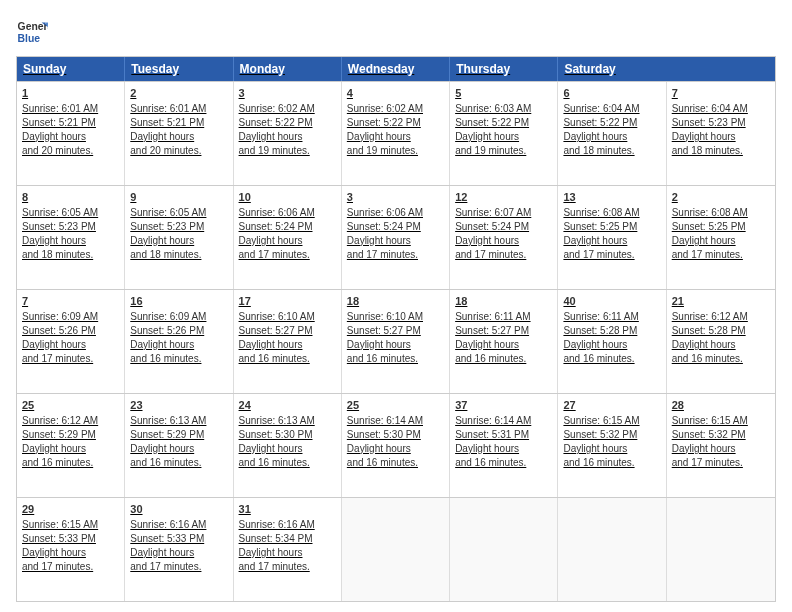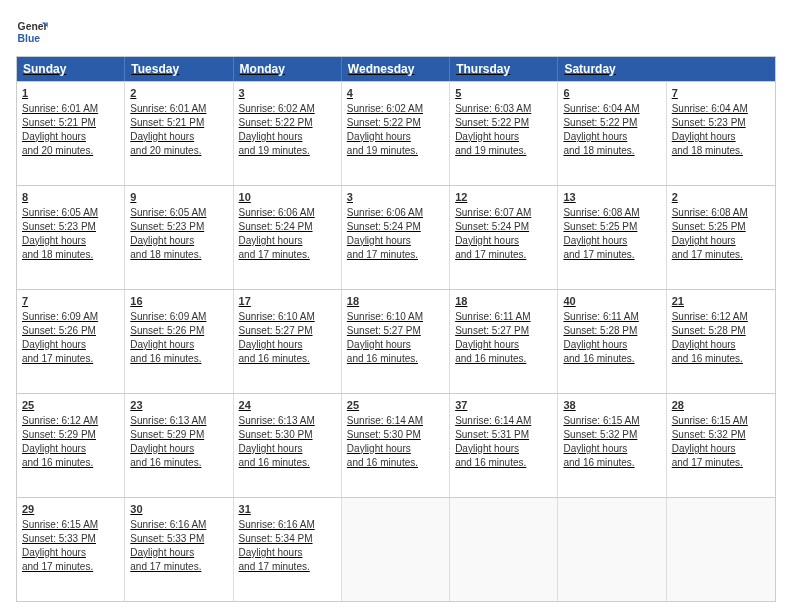--- a/index.html
+++ b/index.html
@@ -234,21 +234,21 @@
           </div>
           <div class="cal-cell">
             <span class="day-num">25</span>
             <div class="info">Sunrise: 6:14 AM<br>Sunset: 5:30 PM<br>Daylight hours<br>and 16 minutes.</div>
           </div>
           <div class="cal-cell">
             <span class="day-num">37</span>
             <div class="info">Sunrise: 6:14 AM<br>Sunset: 5:31 PM<br>Daylight hours<br>and 16 minutes.</div>
           </div>
           <div class="cal-cell">
-            <span class="day-num">38</span>
+            <span class="day-num">27</span>
             <div class="info">Sunrise: 6:15 AM<br>Sunset: 5:32 PM<br>Daylight hours<br>and 16 minutes.</div>
           </div>
           <div class="cal-cell">
             <span class="day-num">28</span>
             <div class="info">Sunrise: 6:15 AM<br>Sunset: 5:32 PM<br>Daylight hours<br>and 17 minutes.</div>
           </div>
         </div>
         <div class="cal-week">
           <div class="cal-cell">
             <span class="day-num">29</span>

